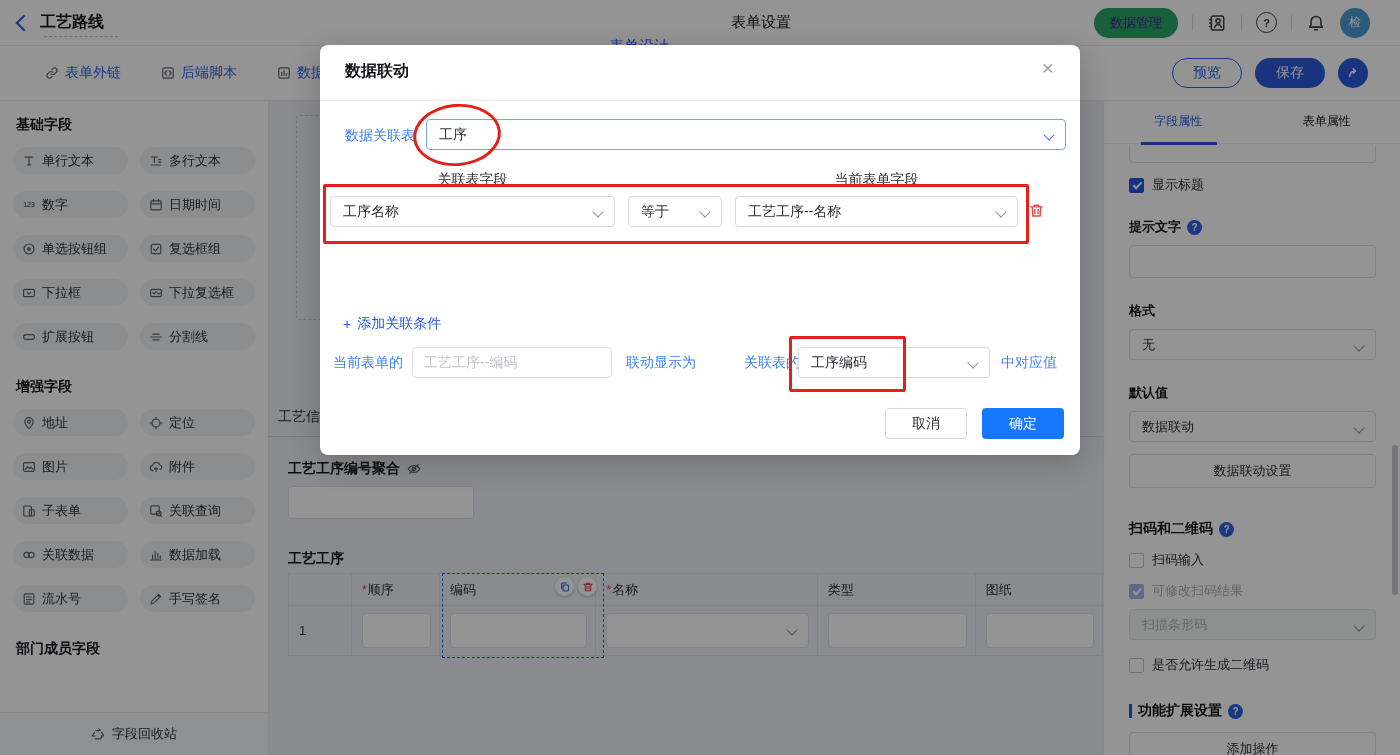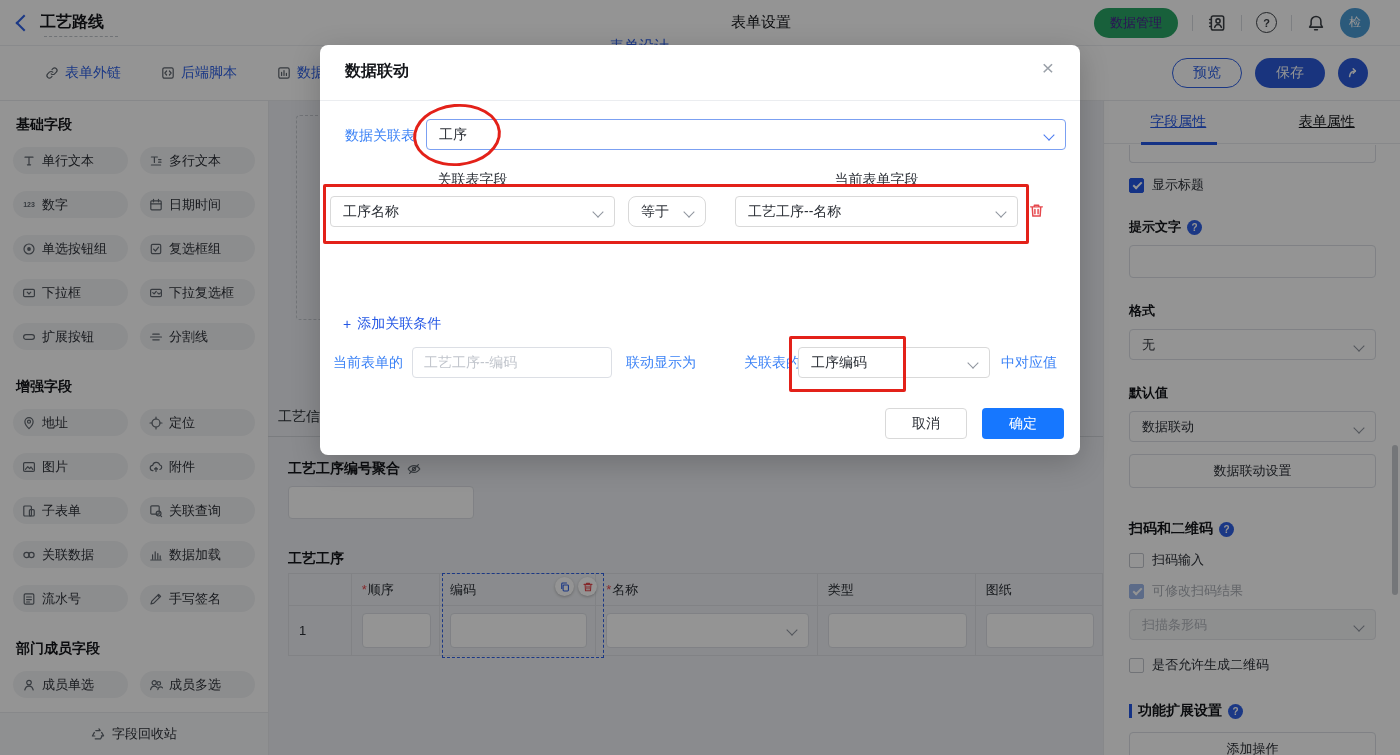--- a/index.html
+++ b/index.html
@@ -54,21 +54,21 @@
   .cell-inp{height:33px;margin:0 8px 0 0;background:#fff;border:1px solid #dcdfe5;border-radius:4px;}
   .cell-sel{position:relative;height:33px;margin:0 8px 0 0;background:#fff;border:1px solid #dcdfe5;border-radius:4px;}
   .req{color:#e5484d;margin-right:1px;}
   .sel-dash{position:absolute;left:174px;top:473px;width:160px;height:83px;border:1.5px dashed #2f61e6;}
   .badge{position:absolute;width:19px;height:19px;border-radius:50%;background:#fff;box-shadow:0 1px 3px rgba(0,0,0,.25);display:flex;align-items:center;justify-content:center;cursor:pointer;}
   .chev{width:7px;height:7px;border-right:1.5px solid #8f959e;border-bottom:1.5px solid #8f959e;transform:rotate(45deg);}
   .chev-abs{position:absolute;right:12px;top:12px;}
   
   .rpanel{position:absolute;left:1103px;top:100px;width:297px;height:655px;background:#fff;border-left:1px solid #e8eaee;overflow:hidden;}
   .rtabs{display:flex;height:43px;border-bottom:1px solid #e8eaee;position:relative;}
-  .rtab{flex:1;display:flex;align-items:center;justify-content:center;font-size:14px;color:#14161a;cursor:pointer;text-decoration:underline;}
+  .rtab{flex:1;display:flex;align-items:center;justify-content:center;font-size:12px;color:#14161a;cursor:pointer;}
   .rtab.active{color:#2457e5;}
   .rtab-underline{position:absolute;left:50%;margin-left:-112px;bottom:-2px;width:76px;border-bottom:3px solid #2457e5;}
   .rbody{padding:0 25px;}
   .pinp-part{height:17px;border:1px solid #dcdfe5;border-top:none;border-radius:0 0 4px 4px;margin-top:1px;}
   .cbrow{display:flex;align-items:center;gap:8px;font-size:13px;color:#2b2f36;margin-top:13px;}
   .cb{width:15px;height:15px;border:1px solid #c3c7cd;border-radius:2px;background:#fff;box-sizing:border-box;flex:0 0 15px;}
   .cb.checked{background:#2457e5;border-color:#2457e5;}
   .cb.checked::after{content:"";display:block;width:7px;height:3px;border-left:2px solid #fff;border-bottom:2px solid #fff;transform:rotate(-45deg);margin:3px 0 0 2.5px;}
   .cb.dis{background:#9fb9ea;border-color:#9fb9ea;}
   .dis-label{color:#aaaeb5;font-family:Liberation Mono, monospace;}
@@ -360,44 +360,20 @@
           <svg width="14" height="14" viewBox="0 0 14 14">
             <path d="M2 12l.8-2.8 6.8-6.8 2 2-6.8 6.8L2 12z"></path>
             <path d="M8.6 3.4l2 2"></path>
           </svg>
         </span>
       <span>手写签名</span>
     </div>
   </div>
 
   <div class="sec-title" style="margin-top:28px;">部门成员字段</div>
-  <div class="sgrid">
-    <div class="pitem">
-      <span class="fic">
-          <svg width="14" height="14" viewBox="0 0 14 14">
-            <circle cx="7" cy="4.6" r="2.3"></circle>
-            <path d="M2.8 12c.6-2.5 2.3-3.8 4.2-3.8s3.6 1.3 4.2 3.8"></path>
-          </svg>
-        </span>
-      <span>成员单选</span>
-    </div>
-    <div class="pitem">
-      <span class="fic">
-          <svg width="14" height="14" viewBox="0 0 14 14">
-            <circle cx="5.2" cy="4.8" r="2.1"></circle>
-            <path d="M1.6 11.6c.5-2.2 2-3.4 3.6-3.4 1.2 0 2.2.5 3 1.5"></path>
-            <circle cx="9.8" cy="5.4" r="1.8"></circle>
-            <path d="M8.8 11.6c.4-1.8 1.5-2.8 2.8-2.8.8 0 1.5.4 2 1.1"></path>
-          </svg>
-        </span>
-      <span>成员多选</span>
-    </div>
-    <div class="pitem"></div>
-    <div class="pitem"></div>
-  </div>
 
   <div class="sbar-foot">
     <span class="fic">
         <svg width="14" height="14" viewBox="0 0 14 14">
           <path d="M4.8 3.6h4.4L8 1.8M10.6 5.4l2 3.4h-2.2M3.4 5.4l-2 3.6h2.4M4.2 11.8h5.4l1.2-2.2"></path>
         </svg>
       </span>
     <span>字段回收站</span>
   </div>
 </div>
@@ -550,21 +526,21 @@
     <span class="chev"></span>
   </div>
 
   <div class="m-colhead" style="left:10px;width:285px;">关联表字段</div>
   <div class="m-colhead" style="left:415px;width:283px;">当前表单字段</div>
 
   <div class="msel" style="left:10px;top:151px;width:285px;">
     <span>工序名称</span>
     <span class="chev"></span>
   </div>
-  <div class="msel" style="left:308px;top:151px;width:78px;border-radius:8px;">
+  <div class="msel" style="left:308px;top:151px;width:94px;">
     <span>等于</span>
     <span class="chev"></span>
   </div>
   <div class="msel" style="left:415px;top:151px;width:283px;">
     <span>工艺工序--名称</span>
     <span class="chev"></span>
   </div>
   <span class="m-trash">
     <svg width="17" height="17" viewBox="0 0 14 14" fill="none" stroke="#e5484d" stroke-width="1.2" stroke-linecap="round" stroke-linejoin="round">
       <path d="M2.2 4h9.6M5.2 4V2.6h3.6V4M3.5 4l.5 7.6h6l.5-7.6M5.7 6.2v3.4M8.3 6.2v3.4"></path>

